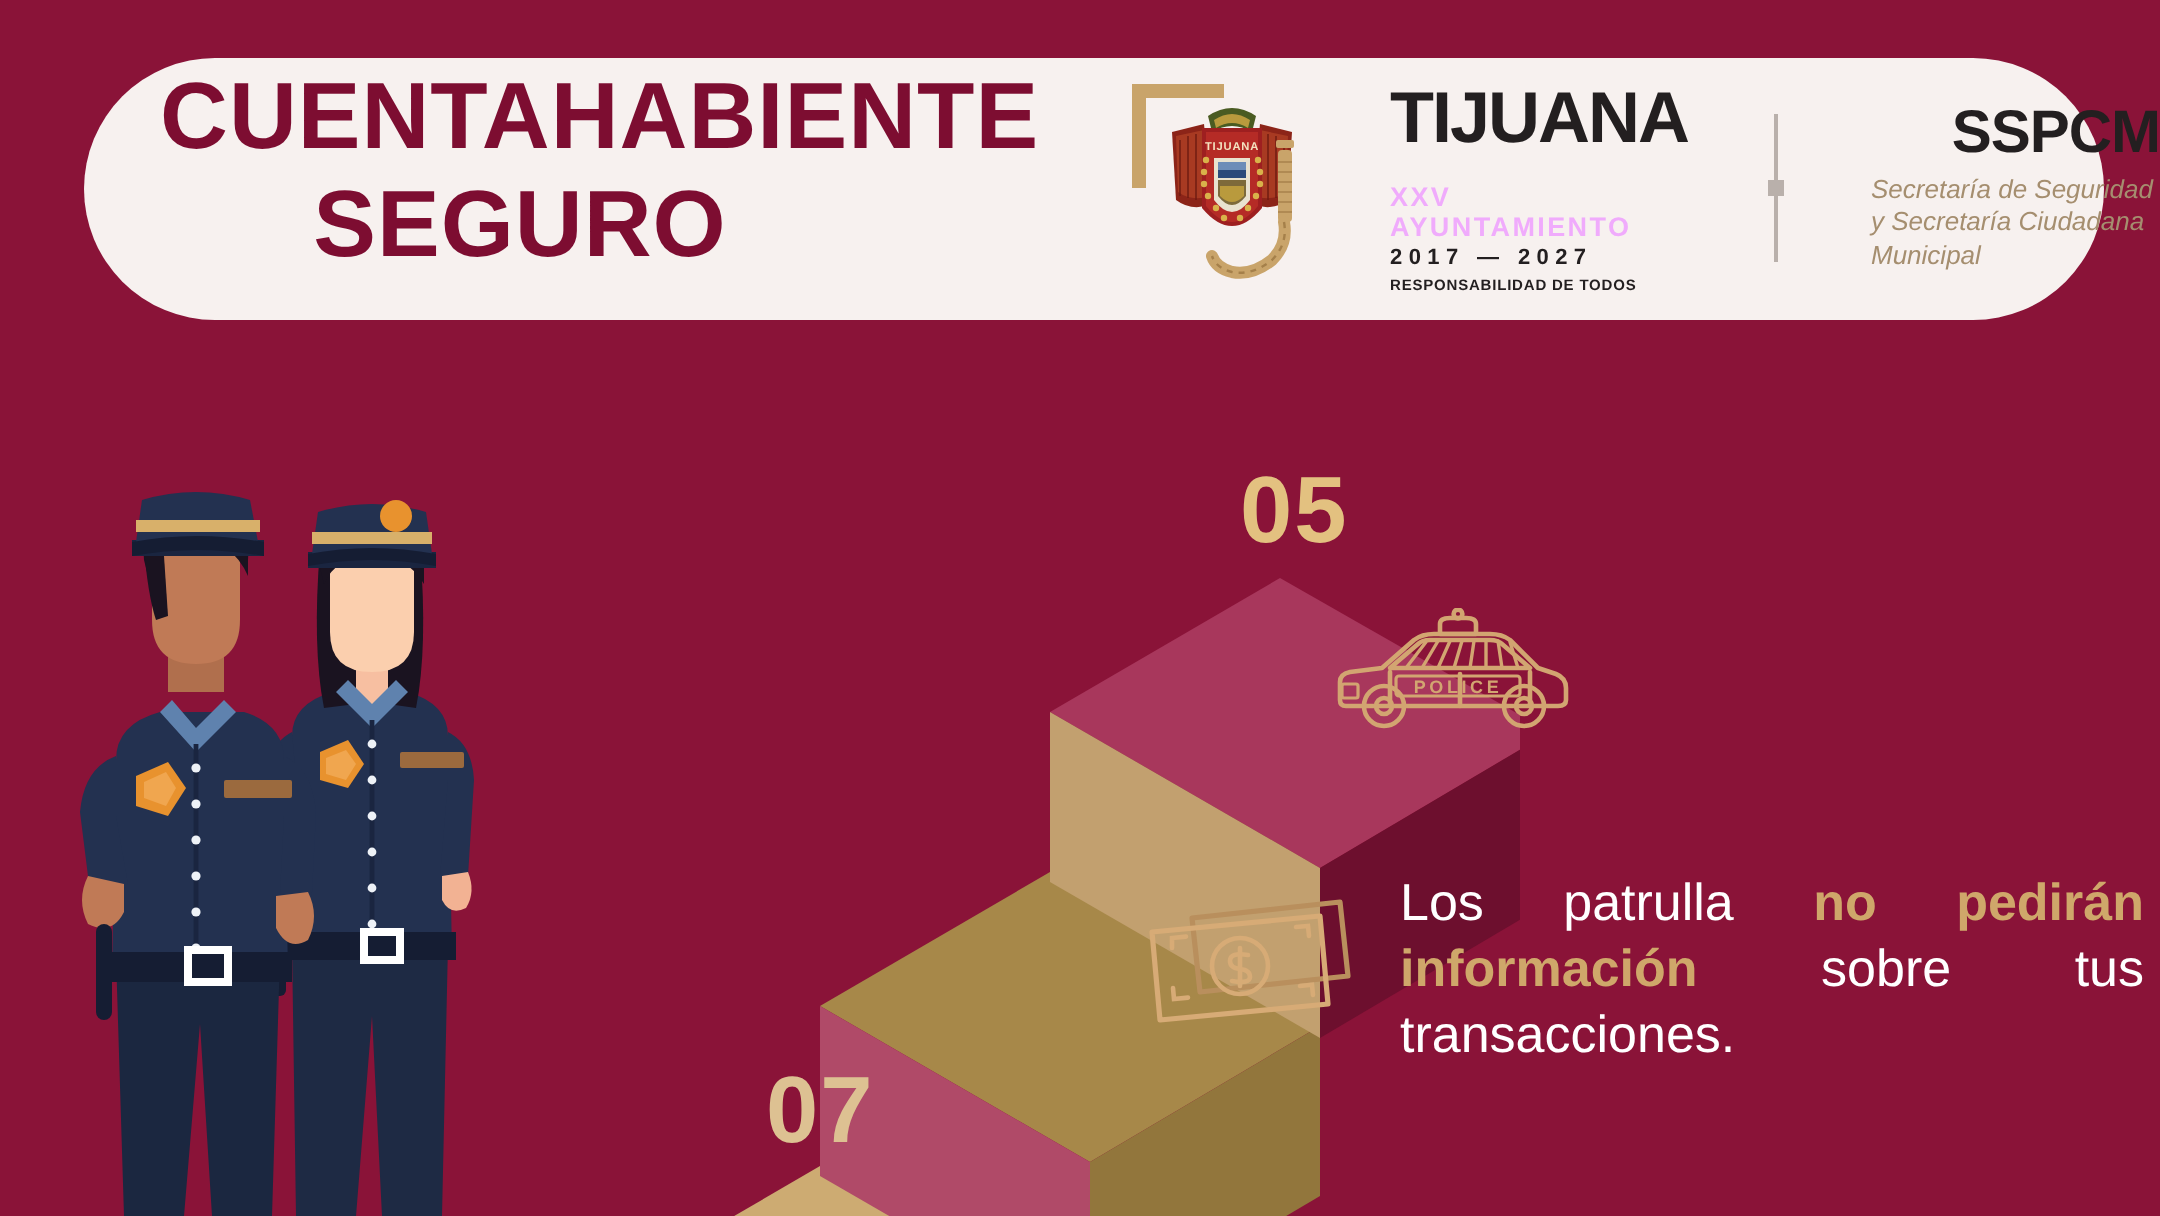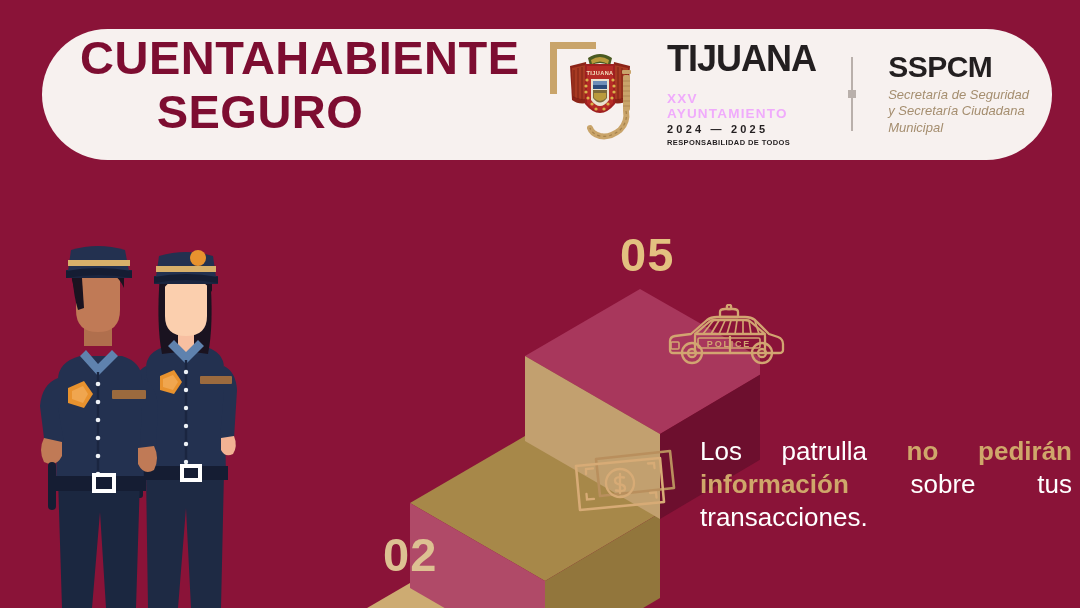--- a/index.html
+++ b/index.html
@@ -20,22 +20,22 @@
   }
   .title-block{
     position:absolute; left:80px; top:34px; width:470px;
     color:#7d0d31; font-weight:bold; letter-spacing:.5px; line-height:1.02;
   }
   .title-l1{ font-size:47px; display:block; }
   .title-l2{ font-size:47px; display:block; text-align:center; padding-right:110px; margin-top:6px;}
 
   
   .logo-lockup{
-    position:absolute; left:548px; top:38px; height:112px;
-    display:flex; align-items:center; gap:15px;
+    position:absolute; left:564px; top:38px; height:112px;
+    display:flex; align-items:center; gap:27px;
   }
   .crest-wrap{ position:relative; width:104px; height:108px; flex:0 0 auto; }
   .crest-bracket{
     position:absolute; left:2px; top:2px; width:46px; height:52px;
     border-left:7px solid #c9a46a; border-top:7px solid #c9a46a;
   }
   .crest-svg{ position:absolute; left:12px; top:8px; }
 
   .tij-text{ display:flex; flex-direction:column; justify-content:center; }
   .tij-name{
@@ -54,21 +54,21 @@
 
   .divider{
     width:2px; height:74px; background:#b9b0ab; margin:0 20px 0 16px;
     position:relative;
   }
   .divider::after{
     content:""; position:absolute; left:-3px; top:50%; transform:translateY(-50%);
     width:8px; height:8px; background:#b9b0ab;
   }
 
-  .sspcm-block{ display:flex; flex-direction:column; justify-content:center; }
+  .sspcm-block{ display:flex; flex-direction:column; justify-content:center;align-items:flex-end; }
   .sspcm-name{ font-size:30px; font-weight:bold; color:#231f20; letter-spacing:-.5px; line-height:1; }
   .sspcm-sub{ font-size:13px; color:#a58e6f; line-height:1.25; margin-top:5px;font-style:italic; }
 
   
   .stairs{ position:absolute; left:0; top:160px; width:760px; height:448px; }
 
   
   .step-num{
     position:absolute; font-size:47px; font-weight:bold; letter-spacing:1px;
     pointer-events:none;
@@ -167,21 +167,21 @@
           </g>
           <path d="M66 63 Q68 74 60 82 Q50 90 40 88 Q32 86 30 80" stroke="#c9a46a" stroke-width="6" fill="none" stroke-linecap="round"></path>
           <path d="M66 63 Q68 74 60 82 Q50 90 40 88 Q32 86 30 80" stroke="#a5804a" stroke-width="1.2" fill="none" stroke-dasharray="3 3"></path>
         </g>
       </svg>
     </div>
 
     <div class="tij-text">
       <span class="tij-name">TIJUANA</span>
       <span class="tij-ayto">XXV AYUNTAMIENTO</span>
-      <span class="tij-years">2024  —  2025</span>
+      <span class="tij-years">2017  —  2027</span>
       <span class="tij-resp">RESPONSABILIDAD DE TODOS</span>
     </div>
 
     <div class="divider"></div>
 
     <div class="sspcm-block">
       <span class="sspcm-name">SSPCM</span>
       <span class="sspcm-sub">
         <span>Secretaría de Seguridad</span><br>
         <span>y Secretaría Ciudadana Municipal</span>
@@ -204,21 +204,21 @@
     </g>
 
     <g>
       <polygon points="525,196 640,129 775,206 660,274" fill="#a8375c"></polygon>
       <polygon points="525,196 525,281 660,359 660,274" fill="#c2a06f"></polygon>
       <polygon points="660,274 775,206 775,291 660,359" fill="#6d0f2e"></polygon>
     </g>
   </svg>
 
   <span class="step-num num05">05</span>
-  <span class="step-num num03">02</span>
+  <span class="step-num num03">07</span>
 
   <svg class="icon-car" width="122" height="68" viewBox="0 0 122 68">
     <g fill="none" stroke="#d2a571" stroke-width="2.3" stroke-linejoin="round" stroke-linecap="round">
 
       <path d="M5 46 L5 37 Q5 33 10 32 L26 30 L42 16 Q46 13 52 13 L80 13 Q86 13 90 16 L104 30 L113 33 Q118 35 118 40 L118 46 Q118 49 114 49 L8 49 Q5 49 5 46 Z"></path>
 
       <path d="M30 30 L44 18 Q46 16 50 16 L80 16 Q84 16 86 18 L100 30 Z"></path>
       <g stroke-width="1.7">
         <line x1="38" y1="30" x2="48" y2="17"></line>
         <line x1="46" y1="30" x2="54" y2="16.5"></line>

